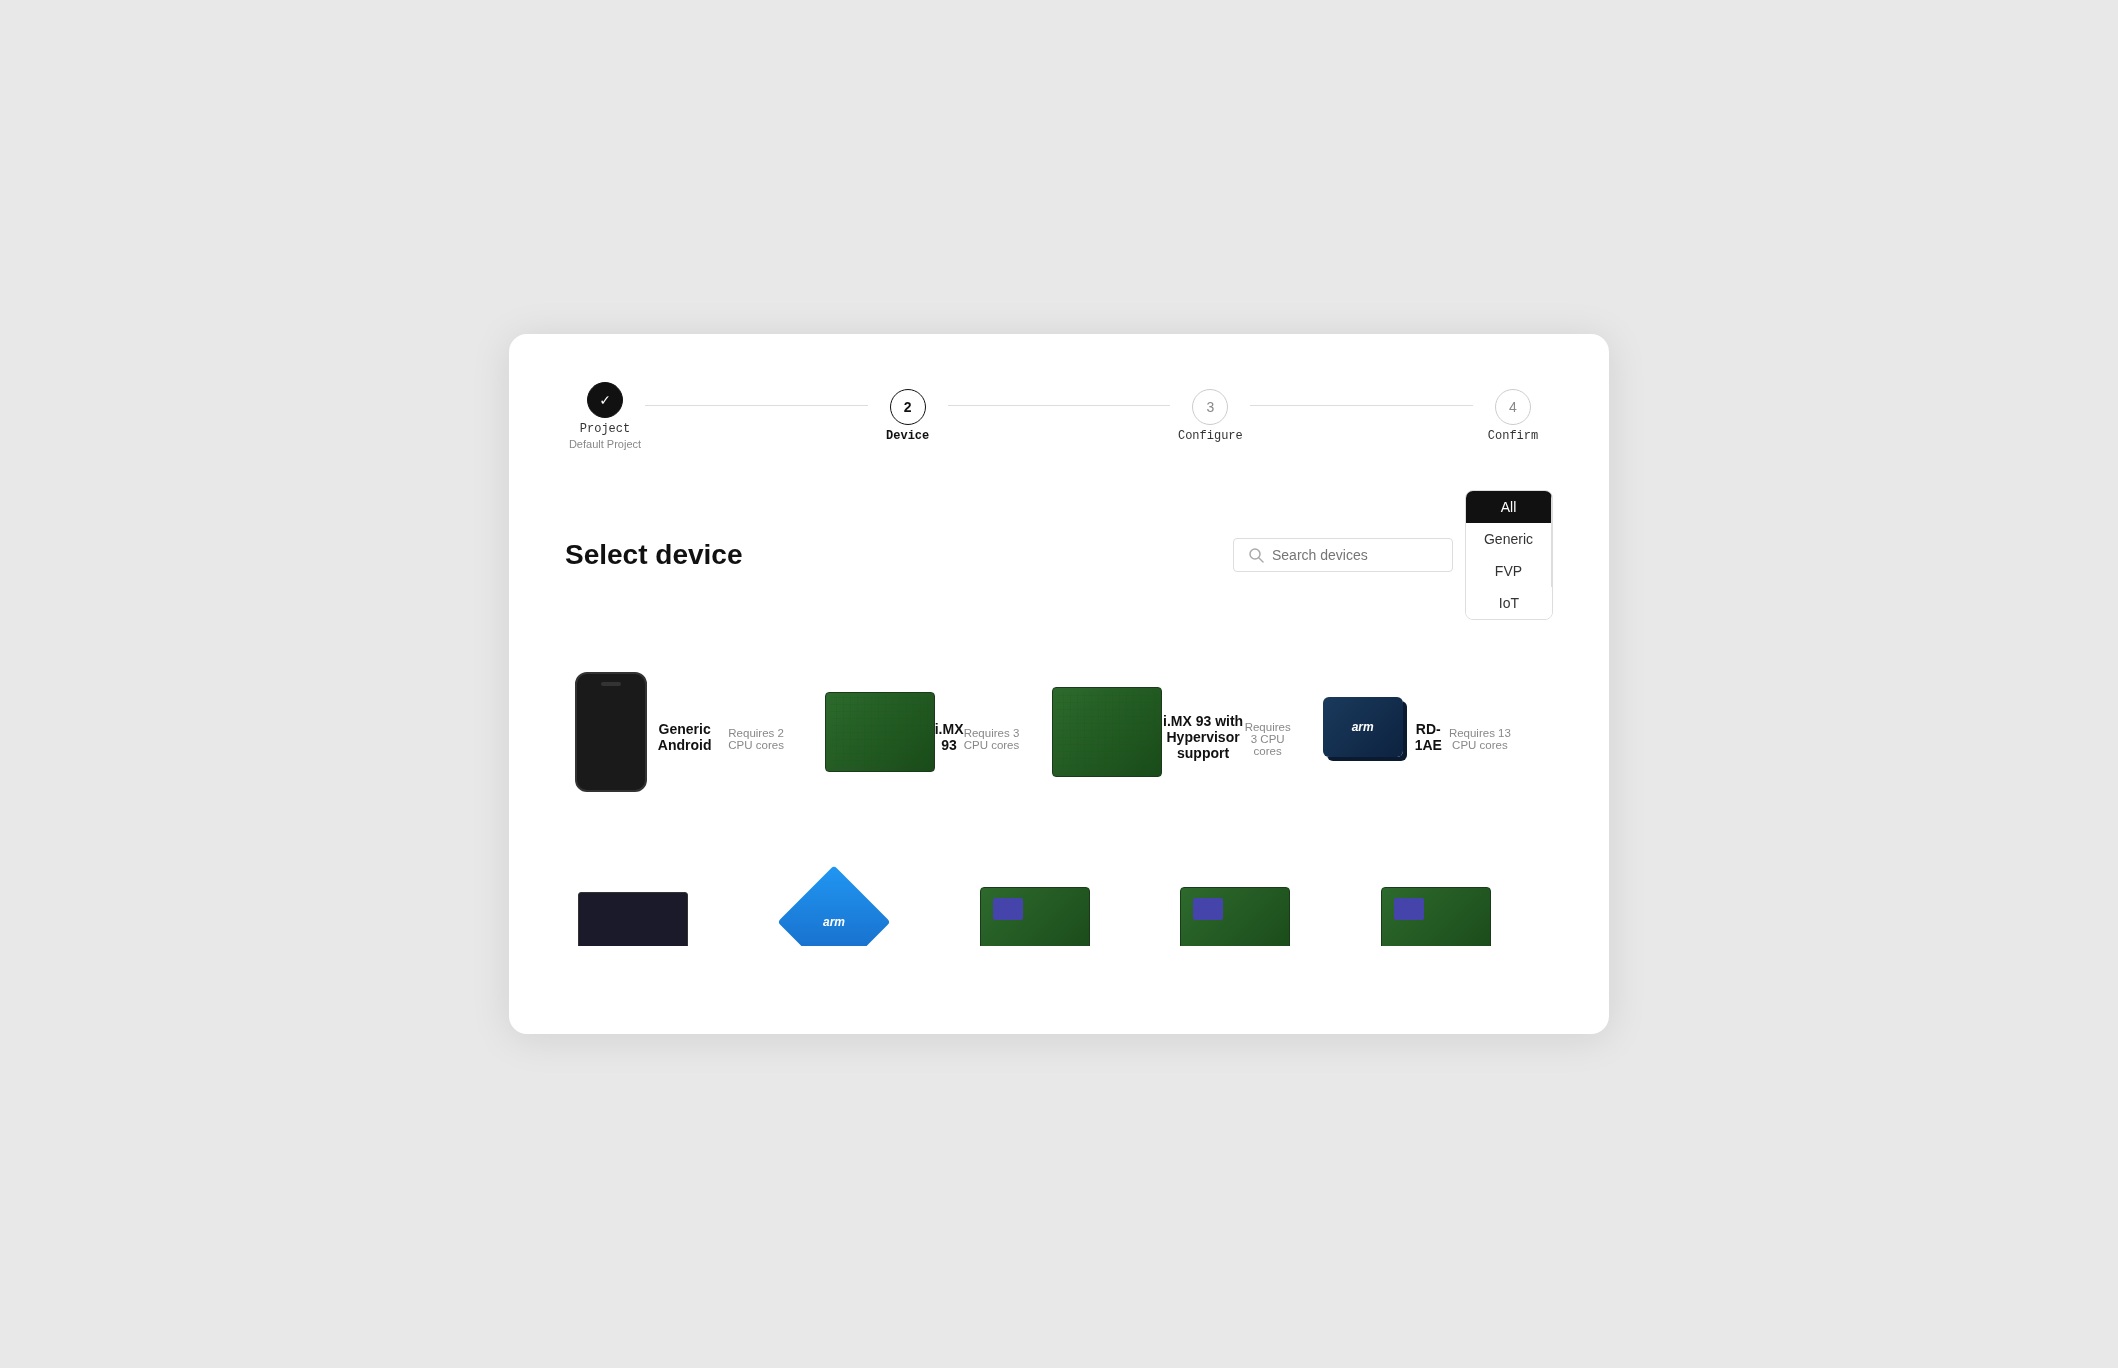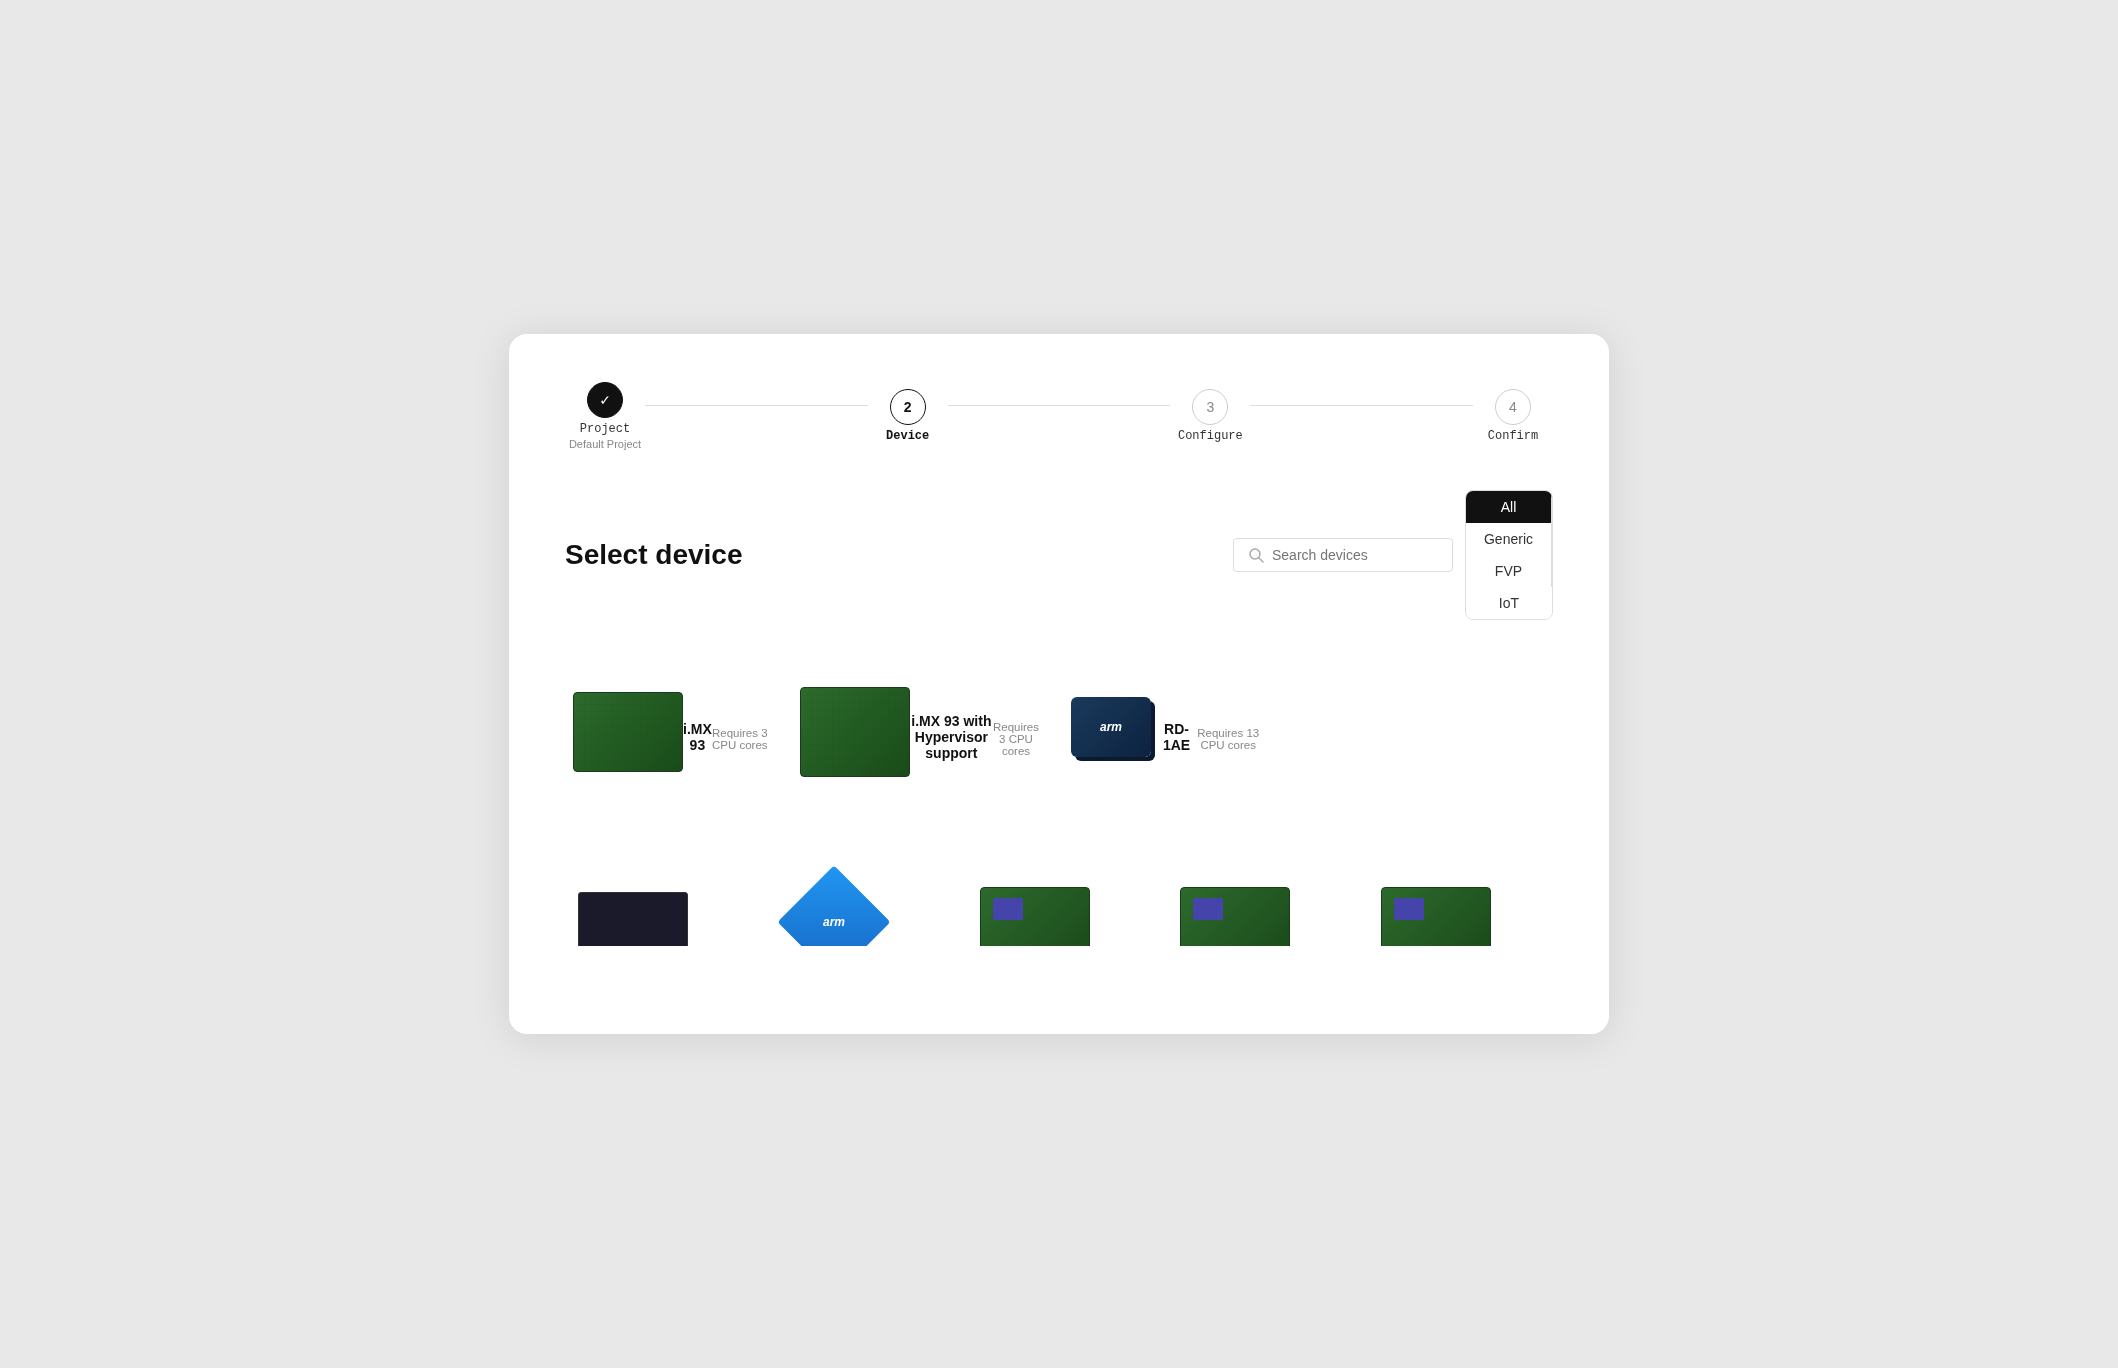--- a/index.html
+++ b/index.html
@@ -343,20 +343,27 @@
         <button class="filter-btn active">All</button>
         <button class="filter-btn">Generic</button>
         <button class="filter-btn">FVP</button>
         <button class="filter-btn">IoT</button>
       </div>
     </div>
   </div>
 
   <div class="device-grid">
 
+    <div class="device-card">
+      <div class="device-img-wrap">
+        <div class="phone-device"></div>
+      </div>
+      <div class="device-name">Generic Android</div>
+      <div class="device-sub">Requires 2 CPU cores</div>
+    </div>
 
     <div class="device-card">
       <div class="device-img-wrap">
         <div class="pcb-board"></div>
       </div>
       <div class="device-name">i.MX 93</div>
       <div class="device-sub">Requires 3 CPU cores</div>
     </div>
 
     <div class="device-card">

